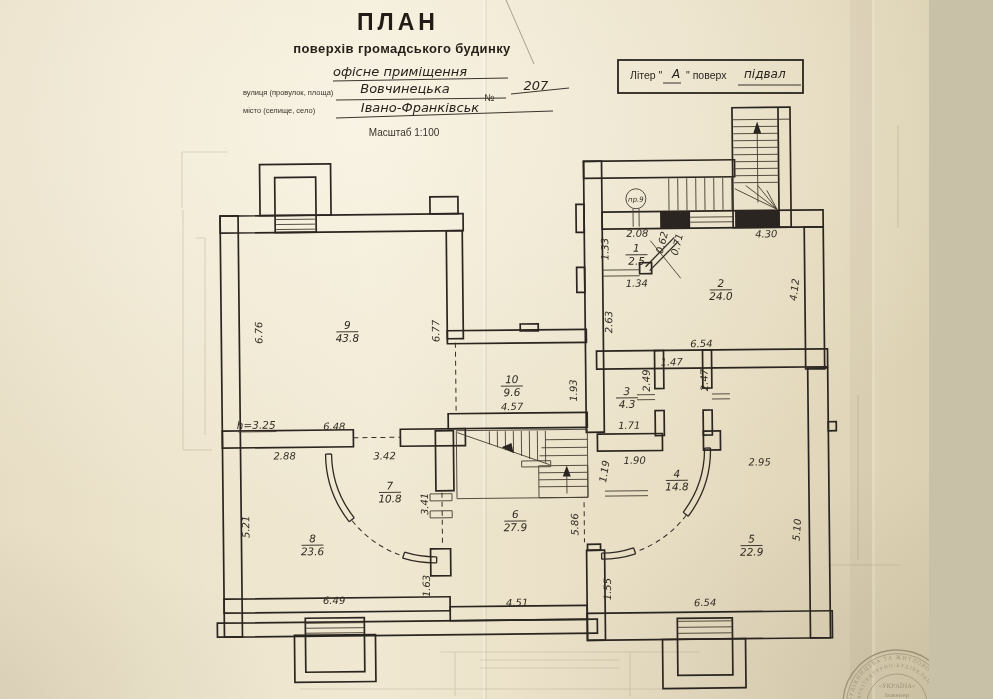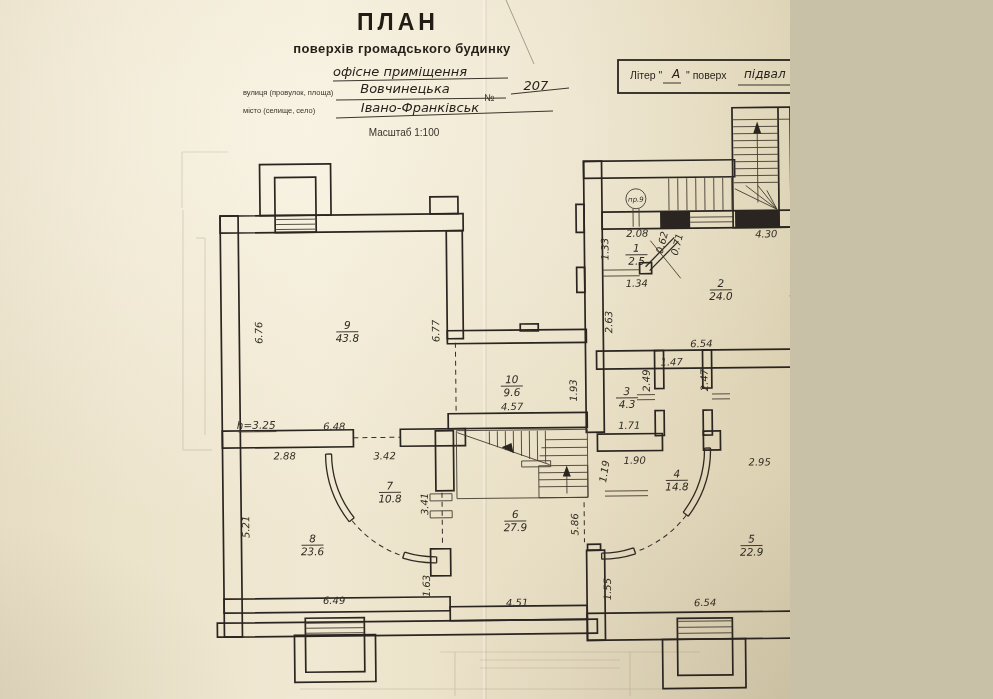--- a/index.html
+++ b/index.html
@@ -1,17 +1,17 @@
 <!DOCTYPE html>
 <html><head>
 <meta charset="utf-8">
 <style>
   html,body{margin:0;padding:0;background:#c9c0a8;}
   .paper{
-    position:relative;width:790px;height:699px;overflow:hidden;
+    position:relative;width:929px;height:699px;overflow:hidden;
     background:
       radial-gradient(120% 95% at 38% 18%, rgba(255,252,242,.55), rgba(255,252,242,0) 62%),
       radial-gradient(80% 60% at 102% 102%, rgba(90,78,55,.14), rgba(90,78,55,0) 60%),
       radial-gradient(60% 50% at -2% 102%, rgba(90,78,55,.10), rgba(90,78,55,0) 55%),
       linear-gradient(90deg,#e7ddc4 0%,#ece3cb 16%,#f0e8d2 40%,#ebe2c9 56%,#e8dec4 72%,#e2d7ba 88%,#dcd1b2 100%);
   }
   svg{position:absolute;left:0;top:0;}
   .ink{stroke:#2a2520;stroke-width:1.7;fill:none;stroke-linejoin:miter;}
   .inkfill{fill:#2a2520;stroke:none;}
   .thin{stroke:#453d30;stroke-width:0.9;fill:none;}

